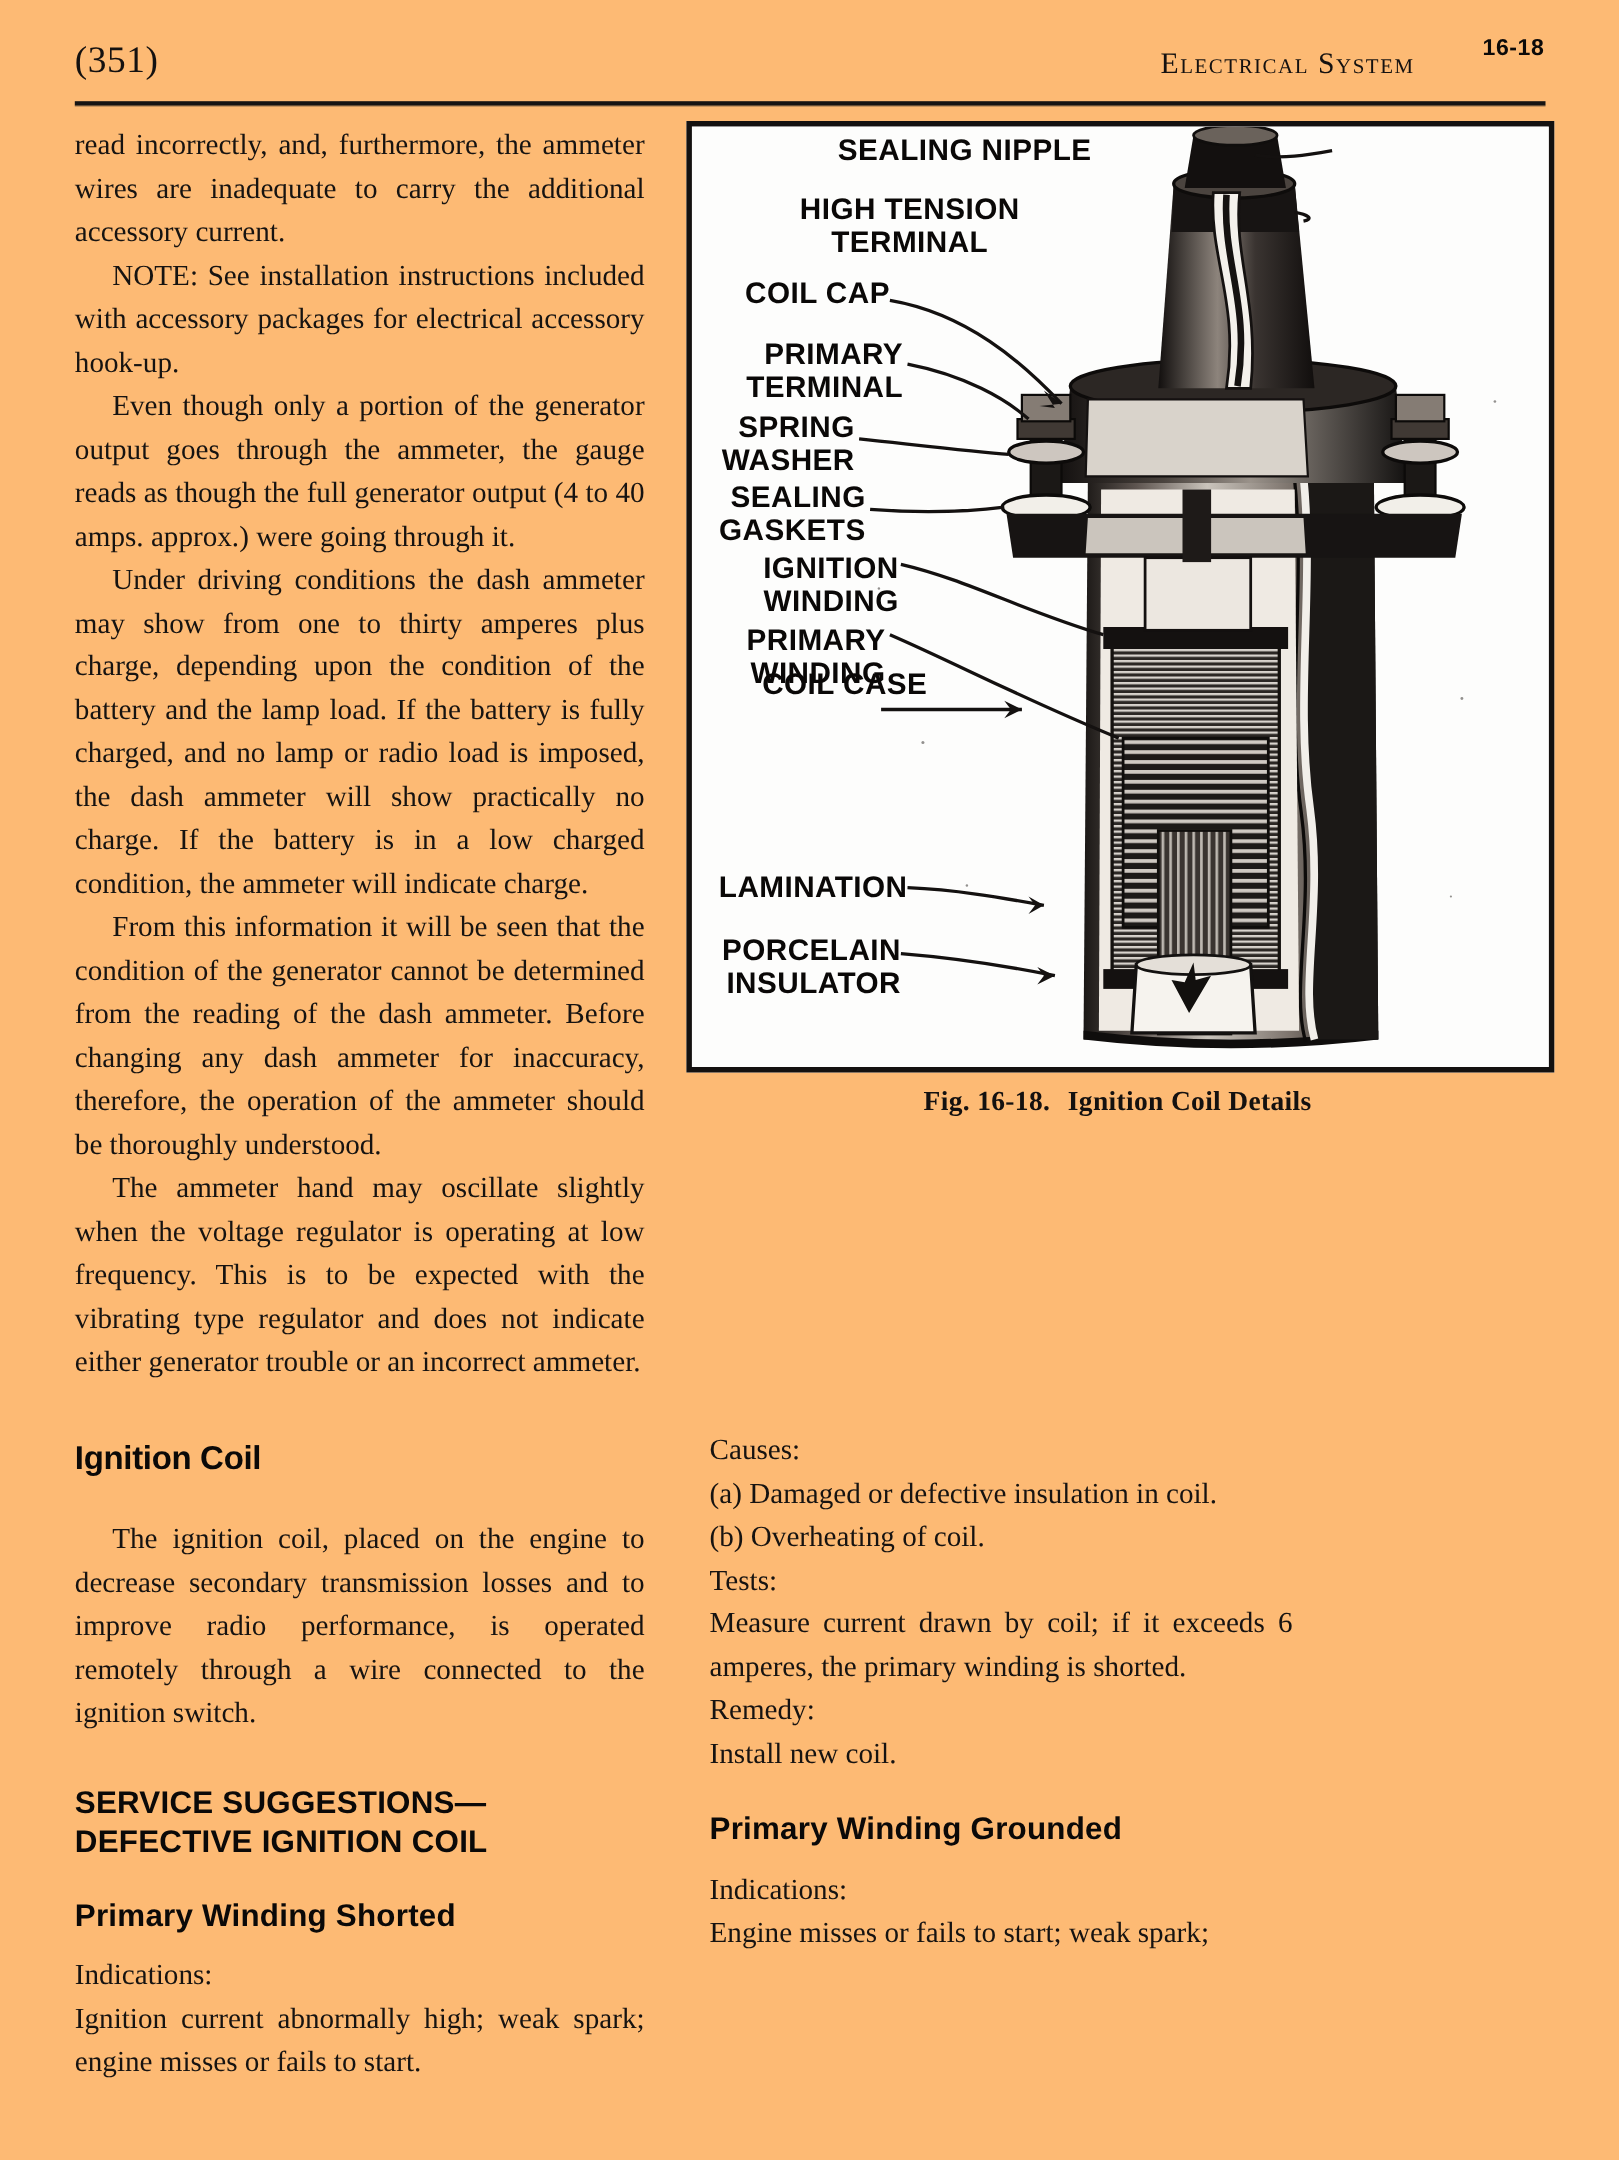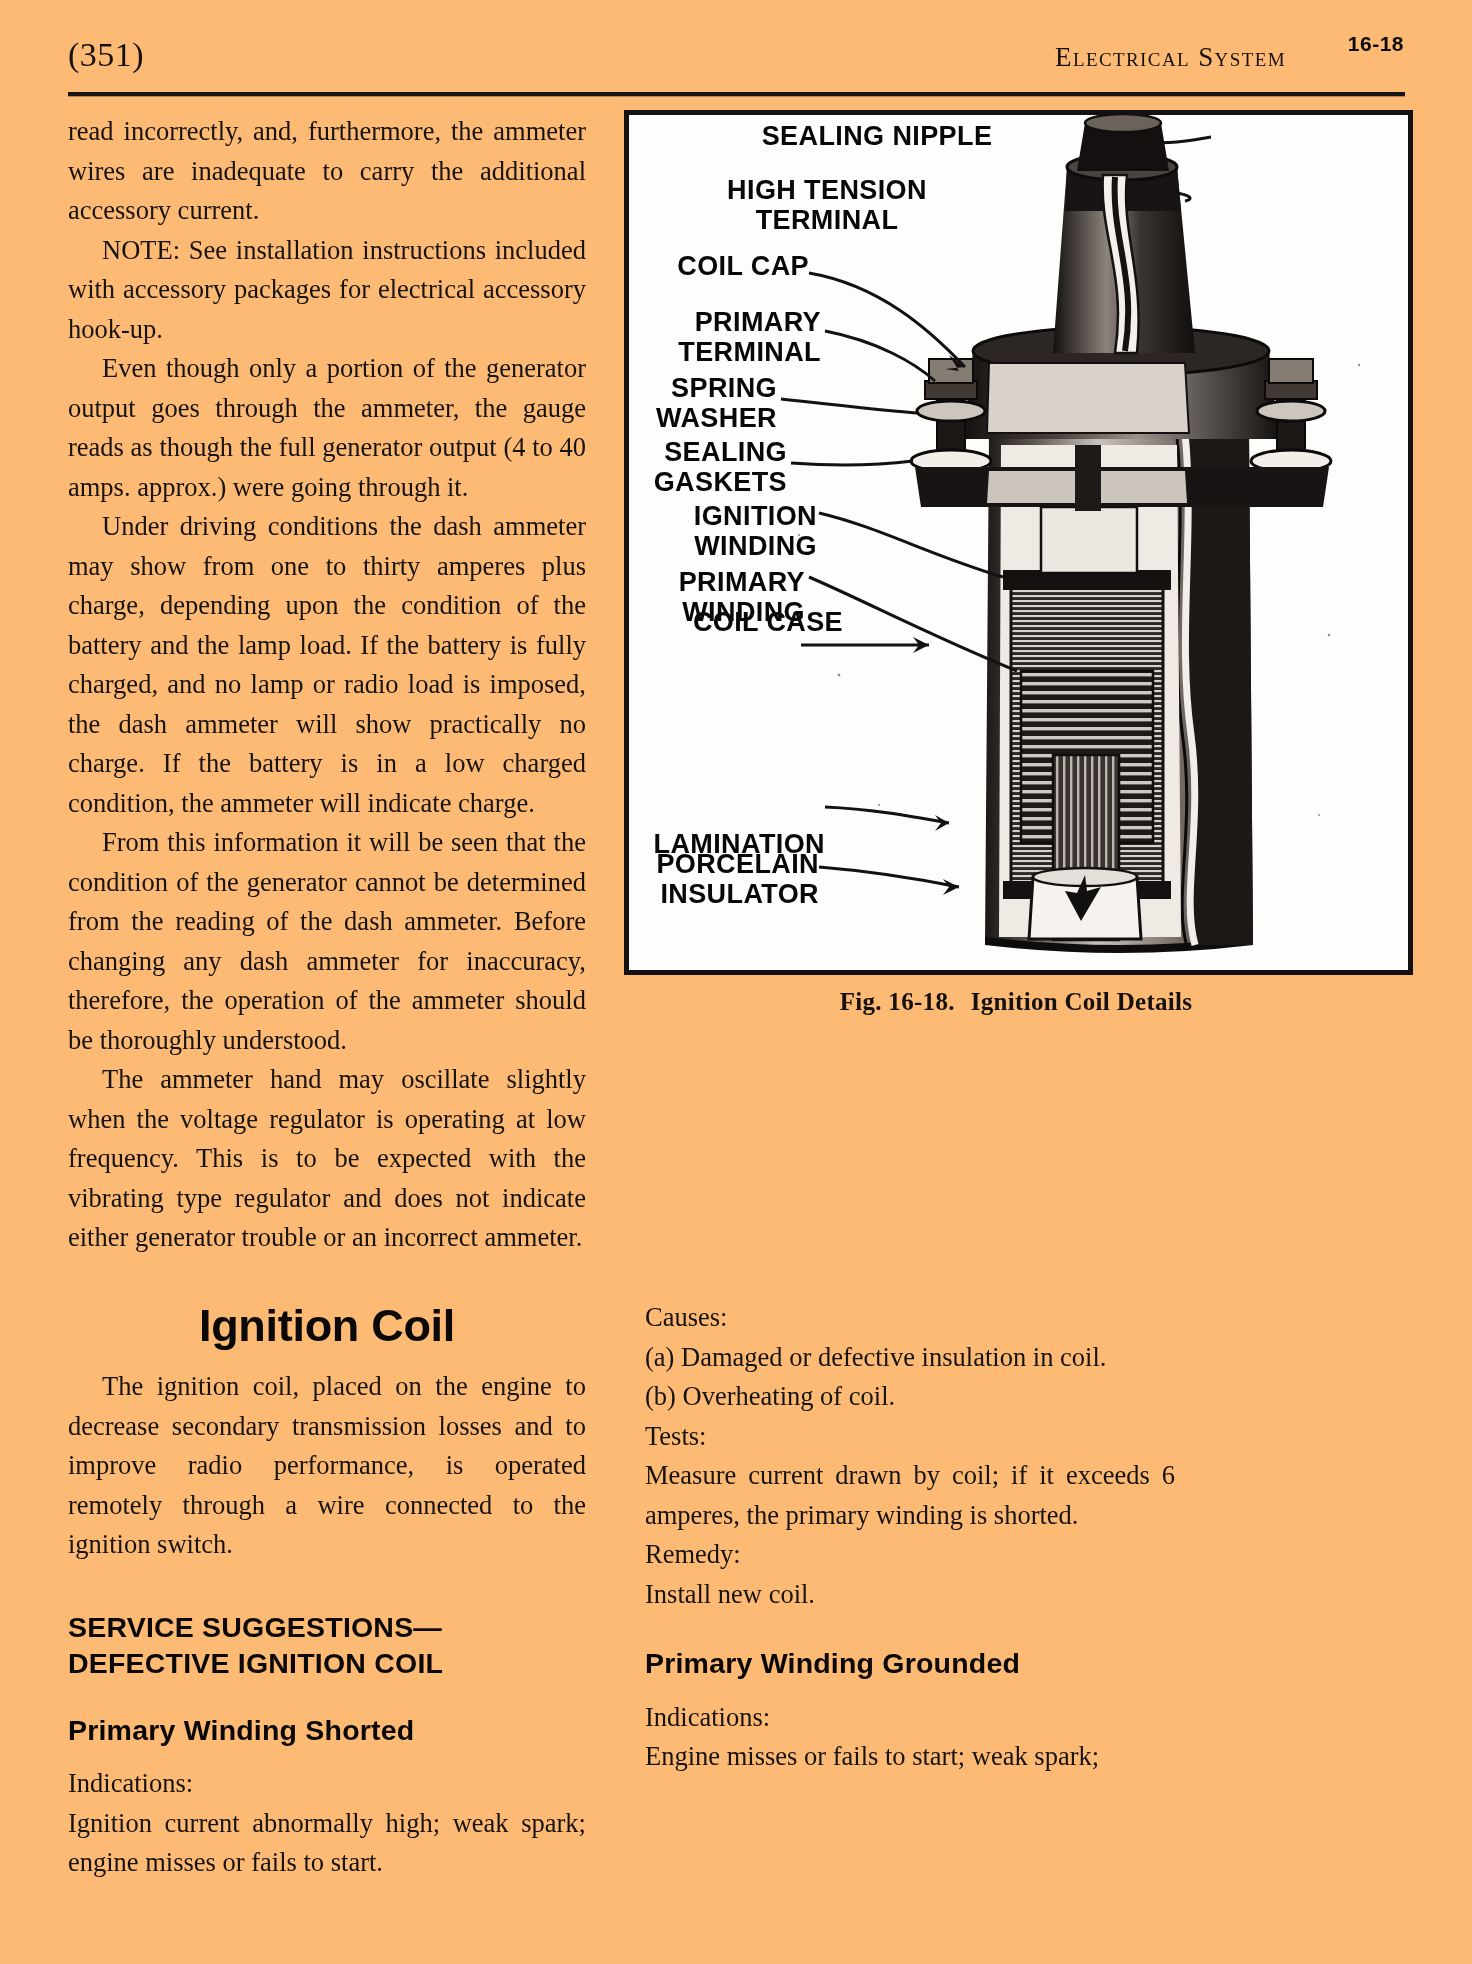--- a/index.html
+++ b/index.html
@@ -87,24 +87,24 @@
     margin: 0;
     text-indent: 0;
   }
   .col p.indent { text-indent: 34px; }
   .col p.noindent { text-indent: 0; }
 
   
   h1.section-title {
     font-family: "Liberation Sans", sans-serif;
     font-weight: bold;
-    font-size: 45px;
+    font-size: 30px;
     letter-spacing: -0.3px;
-    text-align: center;
-    margin: 48px 0 22px 0;
+    text-align: left;
+    margin: 48px 0 34px 0;
     color: #0b0908;
   }
   h2.sub-head {
     font-family: "Liberation Sans", sans-serif;
     font-weight: bold;
     font-size: 28.5px;
     letter-spacing: 0.2px;
     line-height: 36px;
     text-align: left;
     margin: 44px 0 20px 0;
@@ -375,21 +375,21 @@
 GASKETS</div>
 
       <div class="callout right" style="left:0px; top:386px; width:188px;">IGNITION
 WINDING</div>
 
       <div class="callout right" style="left:0px; top:452px; width:176px;">PRIMARY
 WINDING</div>
 
       <div class="callout right" style="left:0px; top:492px; width:170px;padding-left:44px;">COIL  CASE</div>
 
-      <div class="callout right" style="left:0px; top:714px; width:196px;text-align:right;">LAMINATION</div>
+      <div class="callout right" style="left:0px; top:676px; width:196px;text-align:right;">LAMINATION</div>
 
       <div class="callout right" style="left:0px; top:734px; width:190px;">PORCELAIN
 INSULATOR</div>
 
     </div>
 
     <div class="fig-caption">
       <span class="cap-num">Fig. 16-18.</span><span>Ignition Coil Details</span>
     </div>
   </div>

